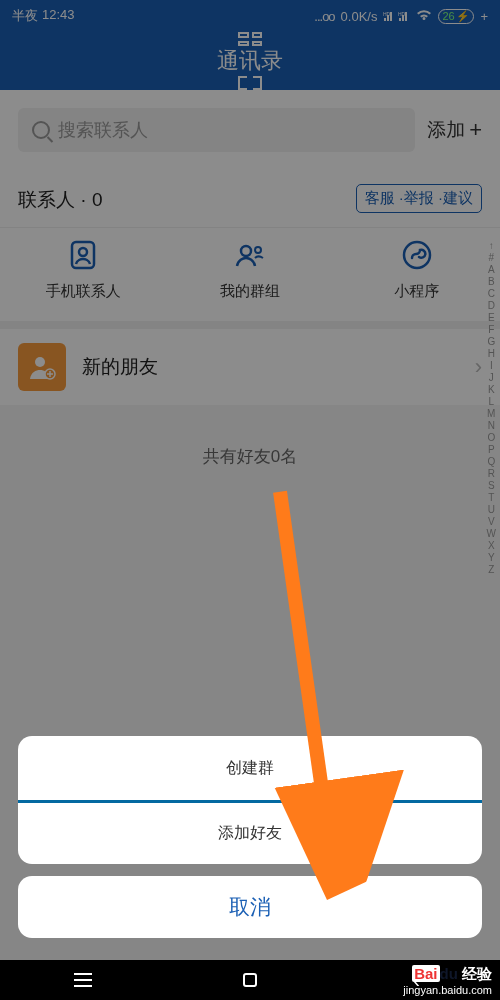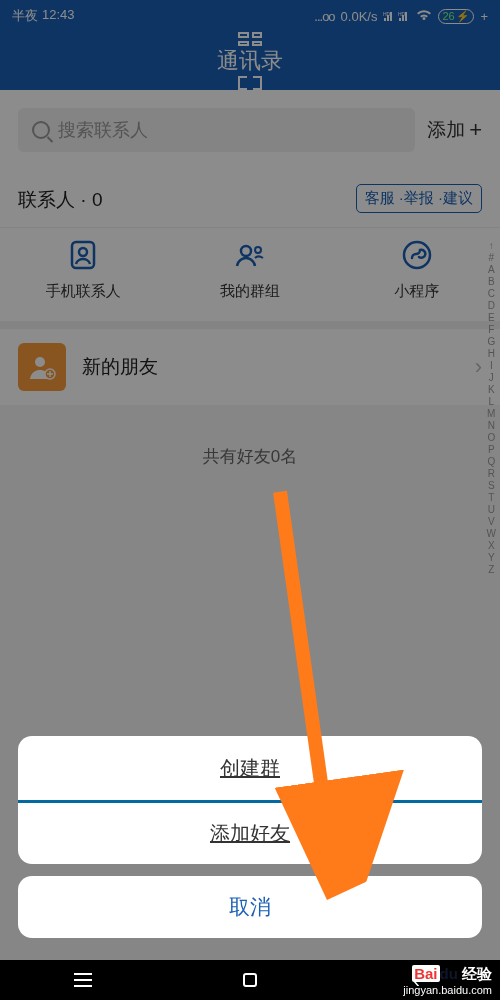--- a/index.html
+++ b/index.html
@@ -55,21 +55,21 @@
 
     
     .overlay { position: absolute; inset: 0; background: rgba(0,0,0,0.45); }
 
     
     .arrow { position: absolute; top: 485px; left: 235px; transform: rotate(-25deg); z-index: 5; pointer-events: none; }
 
     
     .action-sheet { position: absolute; bottom: 62px; left: 18px; right: 18px; }
     .sheet-group { background: #fff; border-radius: 14px; overflow: hidden; margin-bottom: 12px; }
-    .sheet-item { height: 64px; display: flex; align-items: center; justify-content: center; font-size: 20px; color: #333; text-decoration: underline; }
+    .sheet-item { height: 64px; display: flex; align-items: center; justify-content: center; font-size: 16px; color: #333; }
     .sheet-item + .sheet-item { border-top: 3px solid #0369a1; }
     .sheet-cancel { background: #fff; border-radius: 14px; height: 62px; display: flex; align-items: center; justify-content: center; font-size: 21px; color: #1a5fb4; }
 
     
     .nav-bar { position: absolute; bottom: 0; left: 0; right: 0; height: 40px; background: #000; display: flex; align-items: center; justify-content: space-around; }
     .nav-btn { color: #fff; width: 22px; height: 22px; display: flex; align-items: center; justify-content: center; }
     .nav-home { width: 14px; height: 14px; border: 2px solid #fff; border-radius: 3px; }
     .nav-back { font-size: 20px; }
     .nav-menu { width: 18px; height: 2px; background: #fff; position: relative; }
     .nav-menu::before, .nav-menu::after { content: ""; position: absolute; width: 18px; height: 2px; background: #fff; left: 0; }

